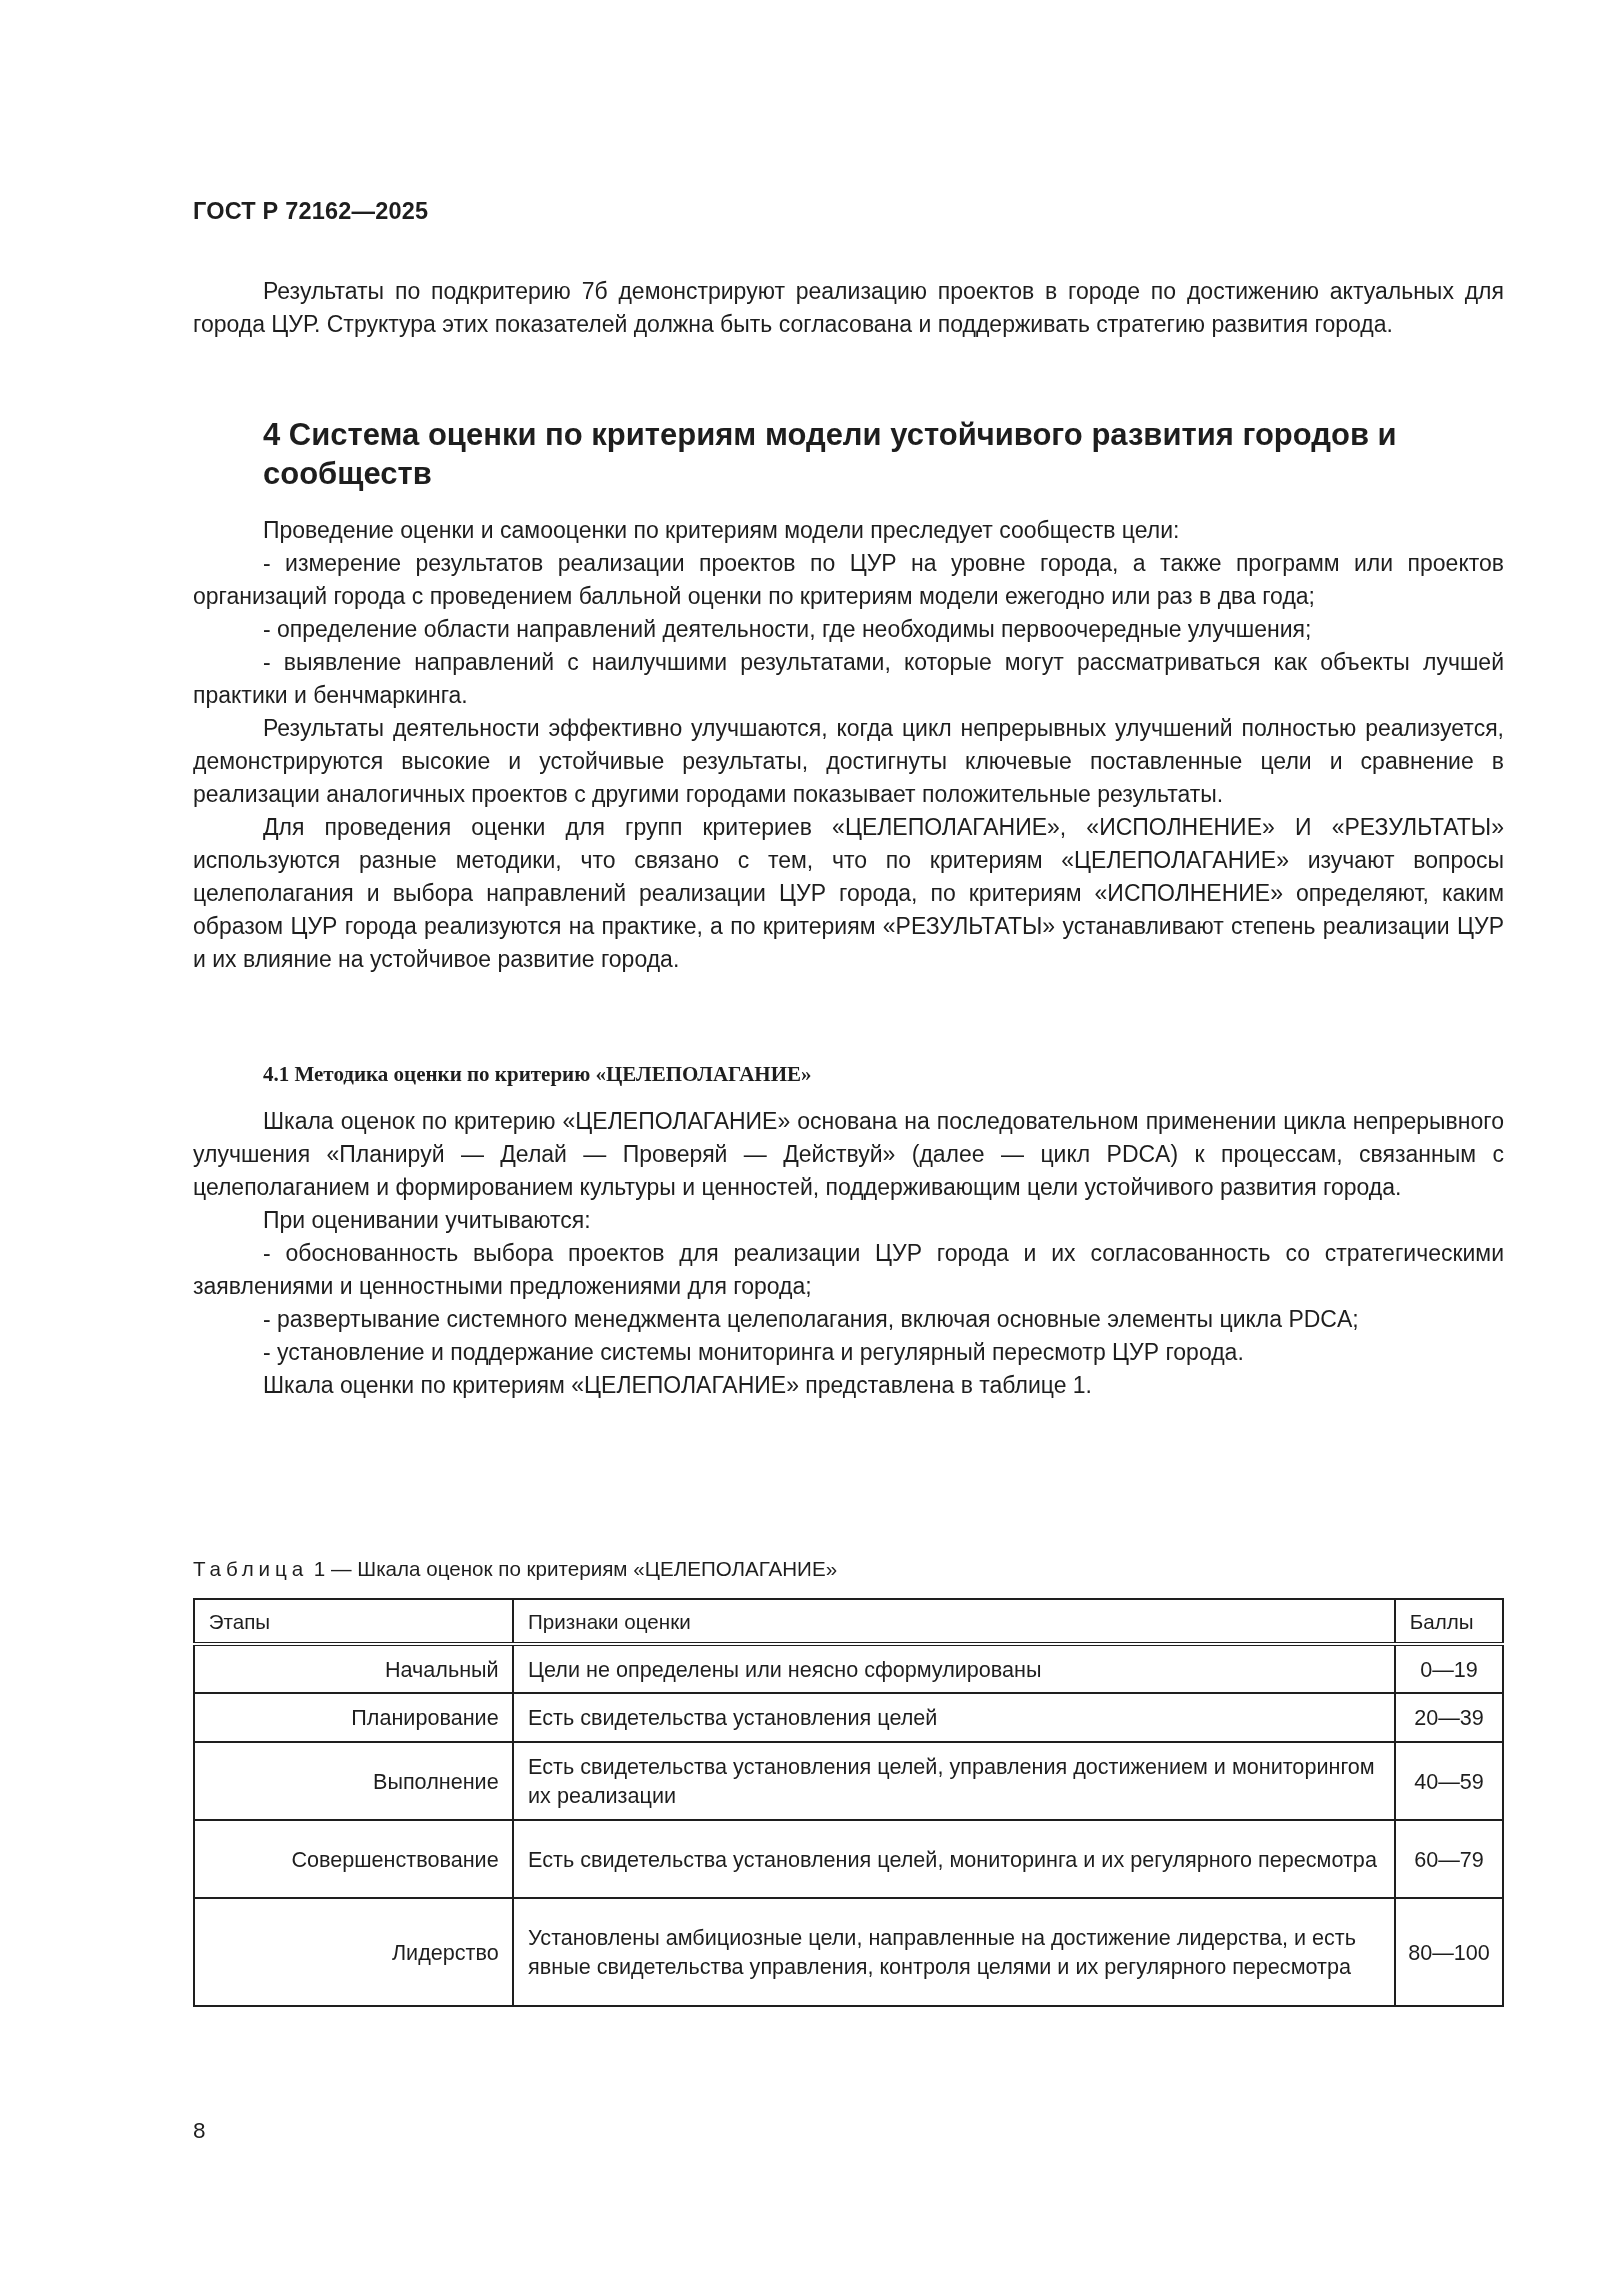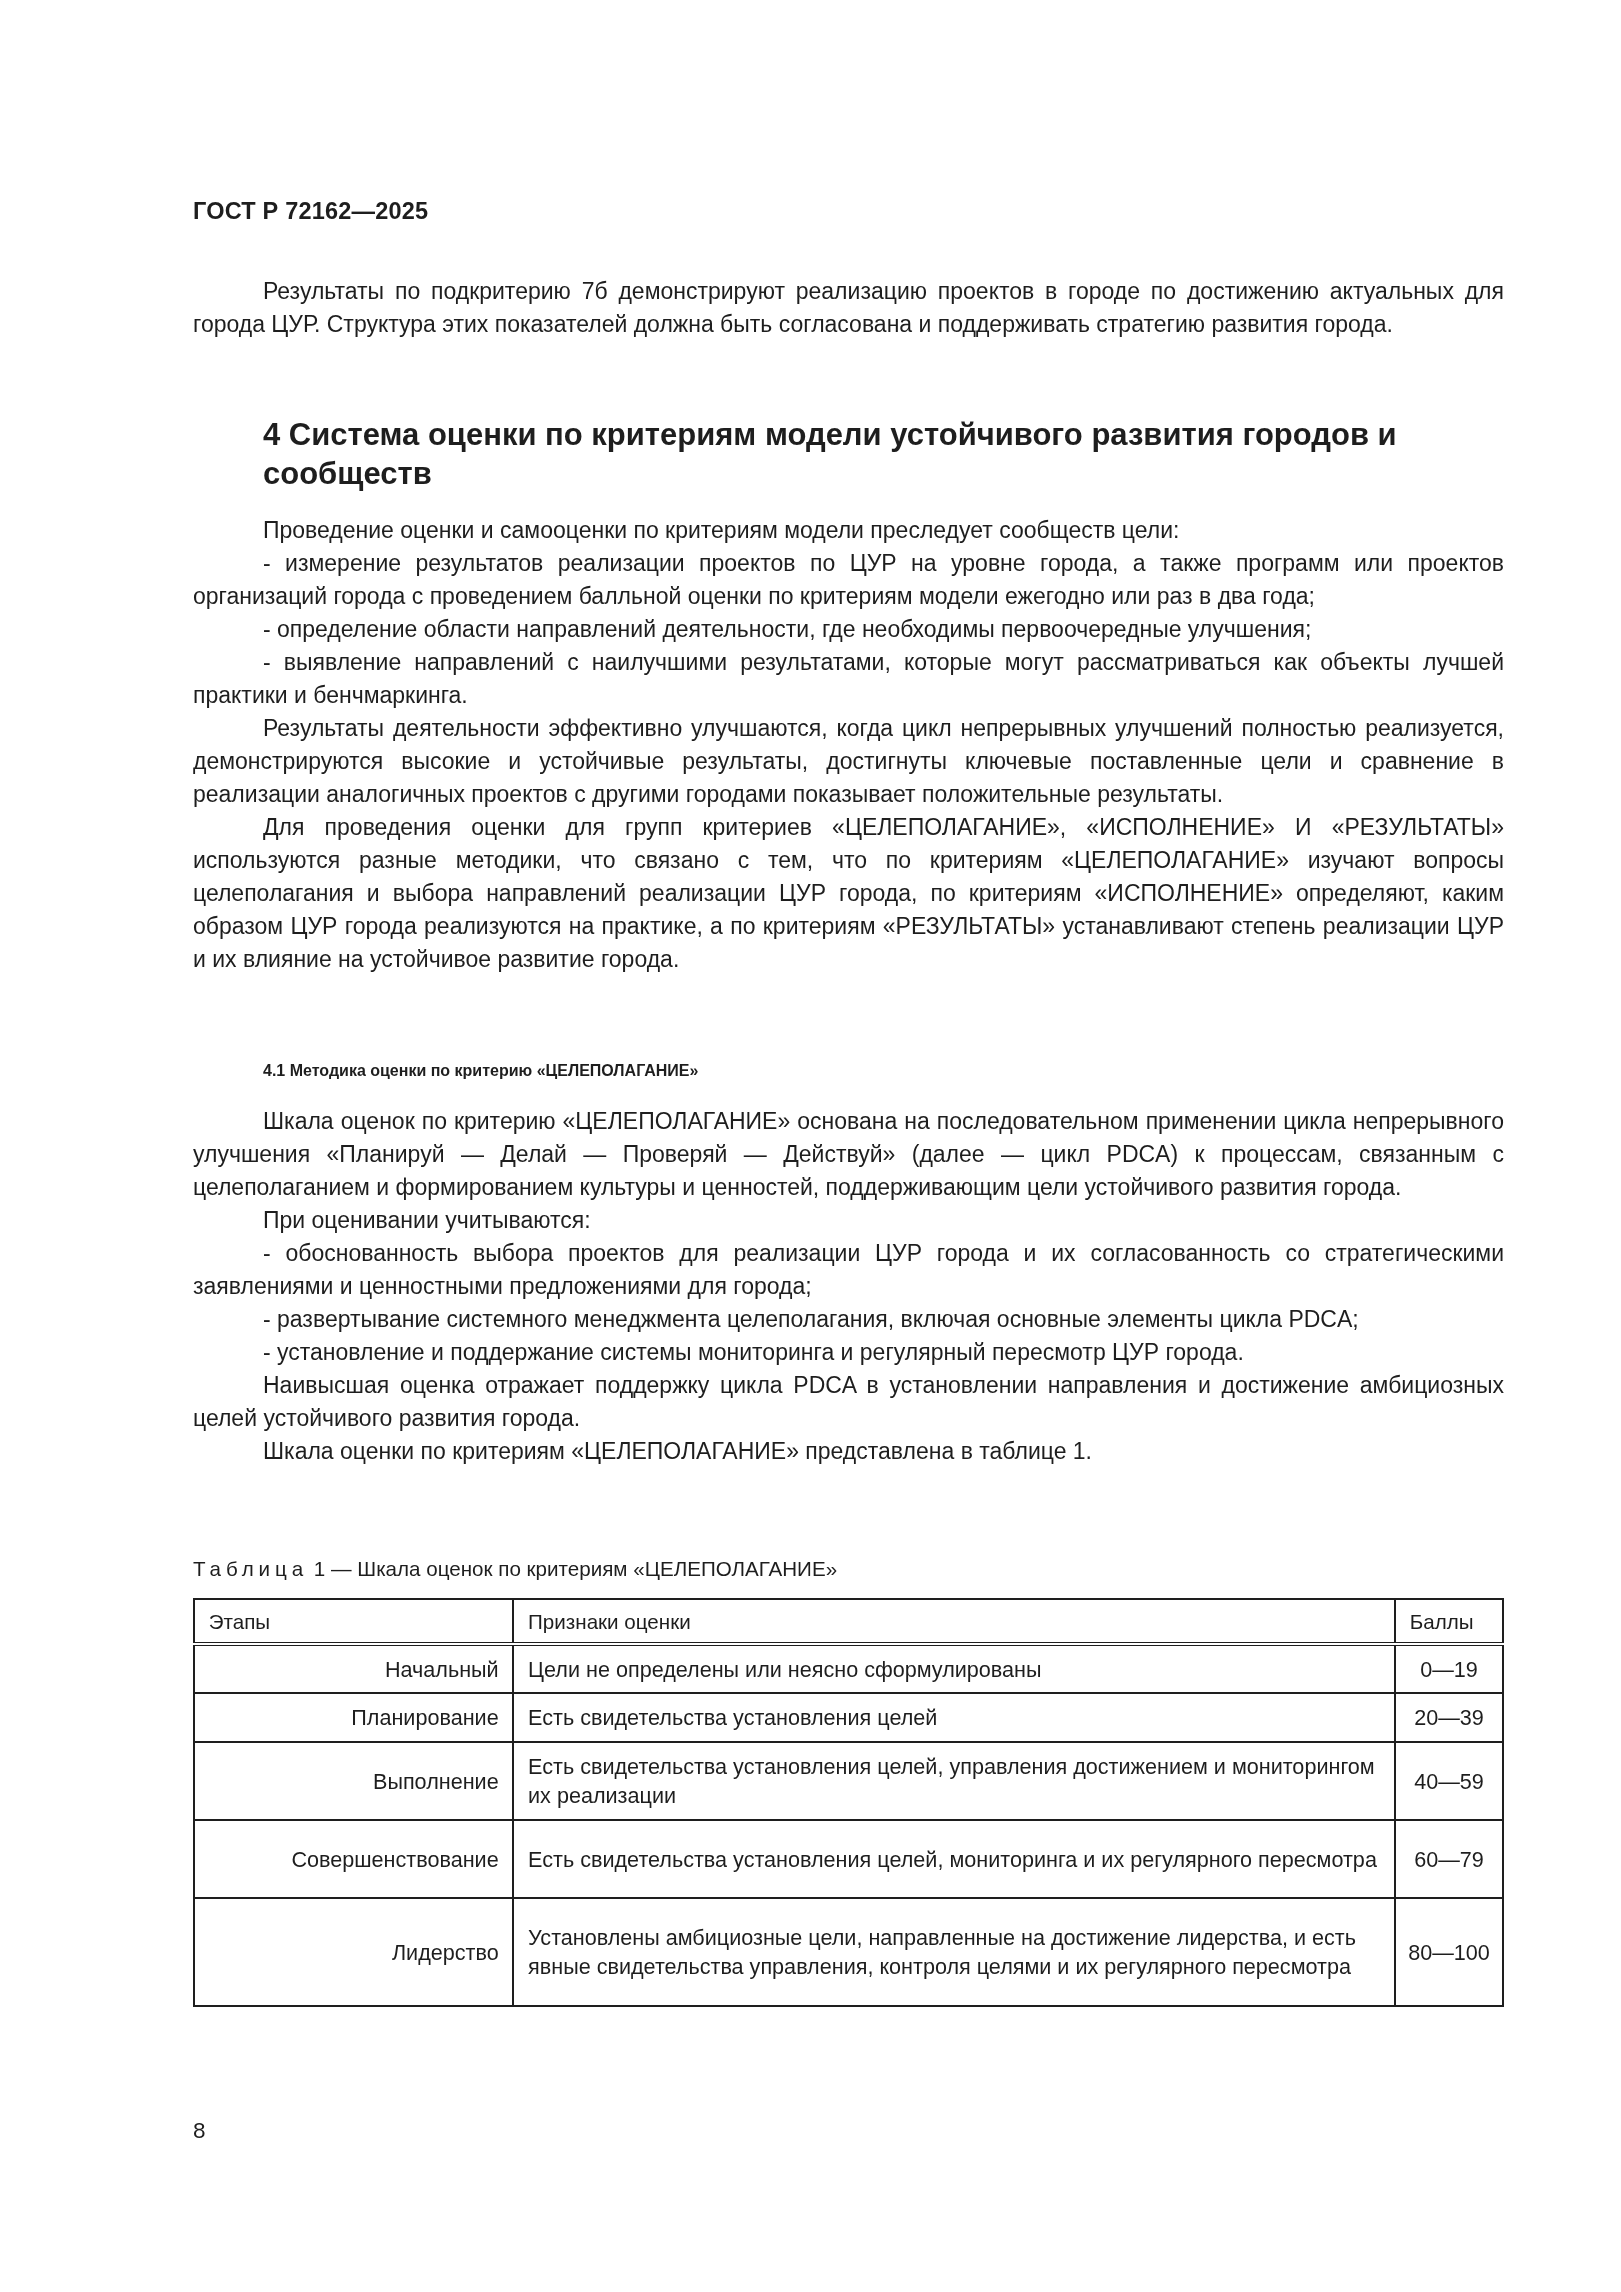--- a/index.html
+++ b/index.html
@@ -3,21 +3,21 @@
 <meta charset="utf-8">
 <style>
   html, body { margin:0; padding:0; background:#ffffff; }
   body { width:1621px; height:2293px; position:relative; overflow:hidden;
          font-family:"Liberation Sans", sans-serif; color:#1e1e1e; }
   .page { position:absolute; left:0; top:0; width:1621px; height:2293px;margin-top:48px; }
   .doc-code { position:absolute; left:193px; top:150px; font-size:23.5px; font-weight:bold; letter-spacing:0.2px; }
   .body { position:absolute; left:193px; width:1311px; font-size:23px; line-height:33px; }
   .body p { margin:0; text-align:justify; text-indent:70px; hyphens:manual; }
   .h1 { position:absolute; left:263px; width:1235px; font-size:31px; font-weight:bold; line-height:39px; }
-  .h2 { position:absolute; left:263px; font-size:16px; font-weight:bold; }
+  .h2 { position:absolute; left:263px; font-size:21px; font-weight:bold;font-family:Liberation Serif, serif; }
   .caption { position:absolute; left:193px; top:1509px; font-size:20.6px; }
   .caption .spaced { letter-spacing:4.9px; }
   table.t1 { position:absolute; left:193px; top:1550px; width:1311px; border-collapse:collapse;
              font-size:21.6px; line-height:29px; }
   table.t1 td, table.t1 th { border:2.5px solid #1e1e1e; padding:0 13.7px; font-weight:normal; vertical-align:middle; }
   table.t1 th { height:42px; text-align:left; font-size:20.6px; }
   table.t1 thead tr { border-bottom:4.9px double #1e1e1e; }
   table.t1 td.c1 { width:290px;text-align:right; }
   table.t1 td.c3 { width:106px; text-align:center; padding:0; }
   table.t1 td.c2 { padding:5.9px 13.7px; }
@@ -46,21 +46,20 @@
   </div>
 
   <div class="h2" style="top:1014px;">4.1 Методика оценки по критерию «ЦЕЛЕПОЛАГАНИЕ»</div>
 
   <div class="body" style="top:1057px;">
     <p>Шкала оценок по критерию «ЦЕЛЕПОЛАГАНИЕ» основана на последовательном применении цик­ла непрерывного улучшения «Планируй — Делай — Проверяй — Действуй» (далее — цикл PDCA) к процессам, связанным с целеполаганием и формированием культуры и ценностей, поддерживающим цели устойчивого развития города.</p>
     <p>При оценивании учитываются:</p>
     <p>- обоснованность выбора проектов для реализации ЦУР города и их согласованность со страте­гическими заявлениями и ценностными предложениями для города;</p>
     <p>- развертывание системного менеджмента целеполагания, включая основные элементы цикла PDCA;</p>
     <p>- установление и поддержание системы мониторинга и регулярный пересмотр ЦУР города.</p>
-    <p>Наивысшая оценка отражает поддержку цикла PDCA в установлении направления и достижение амбициозных целей устойчивого развития города.</p>
     <p>Шкала оценки по критериям «ЦЕЛЕПОЛАГАНИЕ» представлена в таблице 1.</p>
   </div>
 
   <div class="caption">
     <span class="spaced">Таблица</span><span> 1 — Шкала оценок по критериям «ЦЕЛЕПОЛАГАНИЕ»</span>
   </div>
 
   <table class="t1">
     <thead>
       <tr>

